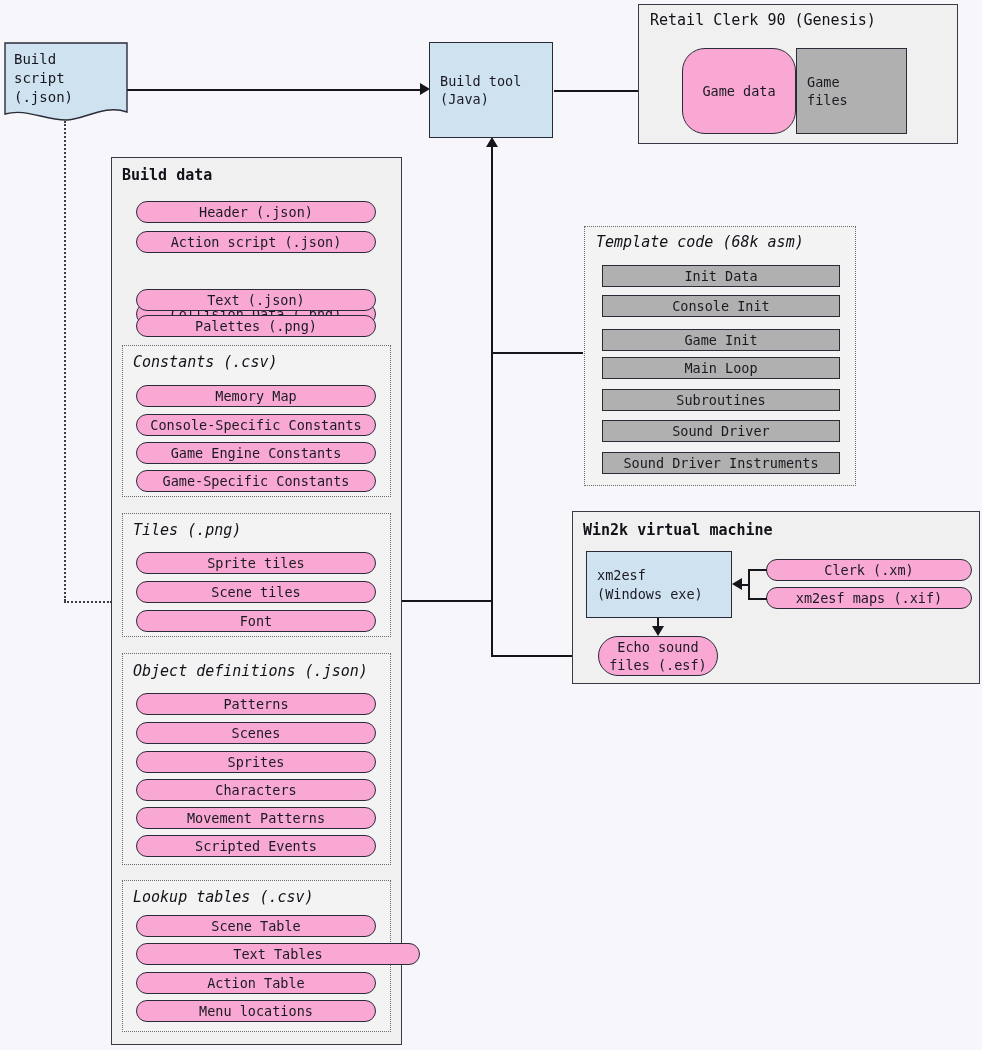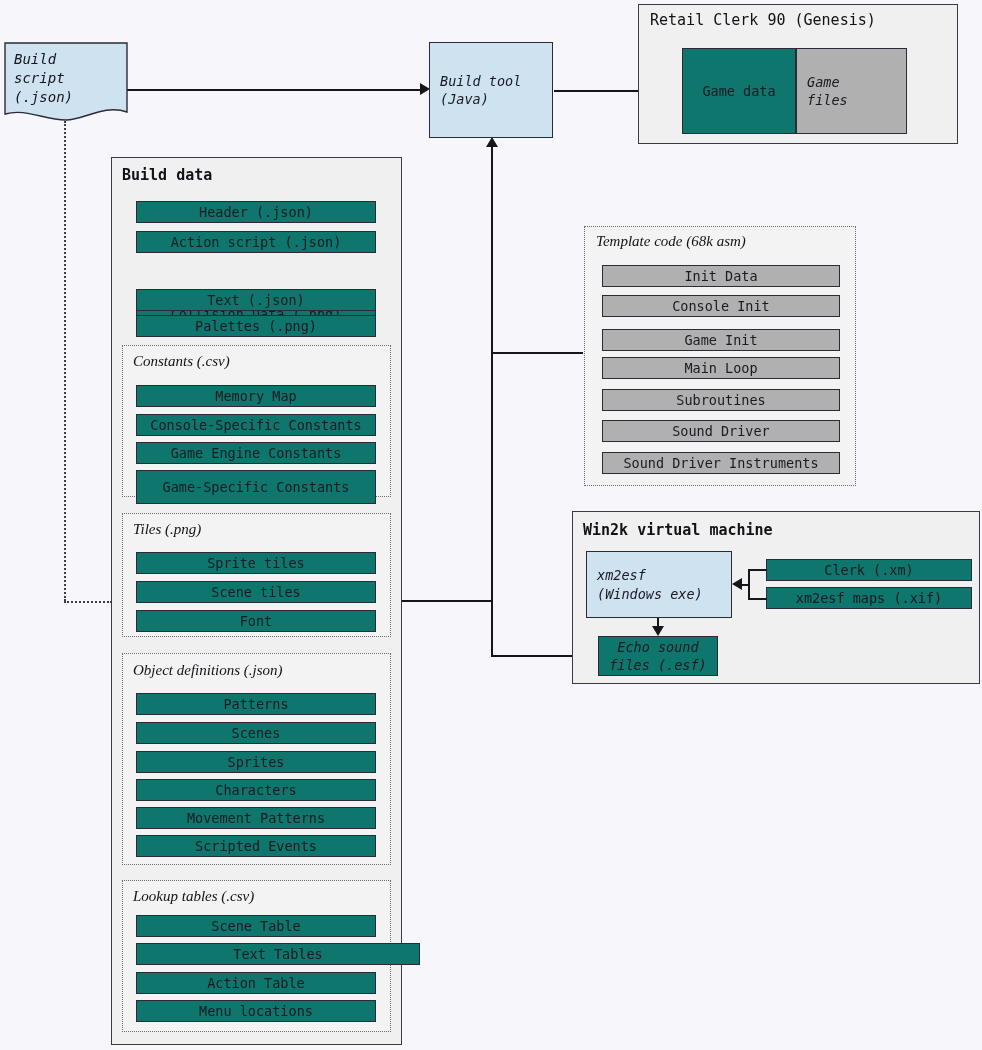--- a/index.html
+++ b/index.html
@@ -27,21 +27,21 @@
     font-size: 13.5px;
     line-height: 1.1;
     display: flex;
     align-items: center;
     justify-content: center;
     text-align: center;
     color: #1a1a22;
     letter-spacing: 0px;
     white-space: pre;
   }
-  .item.blue  { background: #0f766e; }
+  .item.blue  { background: #f9a8d4; border-radius: 23px; }
   .item.gray  { background: #b0b0b0; }
   .item.cyan  { background: #cfe2f0; }
 
   
   .panel {
     box-sizing: border-box;
     border: 1px solid #3a3a44;
     background: #f0f0f0;
   }
   .subgroup {
@@ -49,21 +49,21 @@
     border: 1px dotted #6b6b6b;
     background: #f3f3f3;
   }
   .grp-title {
     position: absolute;
     font-size: 15px;
     color: #111118;
     white-space: pre;
   }
   .grp-title.bold   { font-weight: bold; }
-  .grp-title.italic { font-style: italic; font-family: Liberation Serif, serif; }
+  .grp-title.italic { font-style: italic; }
 
   
   .hline, .vline {
     position: absolute;
     background: #15151c;
   }
   .hline { height: 1.6px; }
   .vline { width: 1.6px; }
 
   .dotline-v {
@@ -108,21 +108,20 @@
     position: absolute;
     font-size: 14px;
     line-height: 1.45;
     color: #16161e;
     white-space: pre;
   }
   .multiline {
     display: block;
     white-space: pre;
     line-height: 1.35;
-    font-style: italic;
   }
 </style>
 </head>
 <body>
 
 <div id="canvas">
 
   <div class="hline" style="left:126px; top:89px; width:296px;"></div>
   <div class="arrow right" style="left:420px; top:83px;"></div>
 
@@ -190,21 +189,21 @@
   <div class="grp-title italic" style="left:133px; top:353px;">Constants (.csv)</div>
   <div class="item blue abs" style="left:136px; top:385px; width:240px; height:22px;">
     <span>Memory Map</span>
   </div>
   <div class="item blue abs" style="left:136px; top:414px; width:240px; height:22px;">
     <span>Console-Specific Constants</span>
   </div>
   <div class="item blue abs" style="left:136px; top:442px; width:240px; height:22px;">
     <span>Game Engine Constants</span>
   </div>
-  <div class="item blue abs" style="left:136px; top:470px; width:240px; height:34px;">
+  <div class="item blue abs" style="left:136px; top:470px; width:240px; height:22px;">
     <span>Game-Specific Constants</span>
   </div>
 
   <div class="subgroup abs" style="left:122px; top:513px; width:269px; height:124px;"></div>
   <div class="grp-title italic" style="left:133px; top:521px;">Tiles (.png)</div>
   <div class="item blue abs" style="left:136px; top:552px; width:240px; height:22px;">
     <span>Sprite tiles</span>
   </div>
   <div class="item blue abs" style="left:136px; top:581px; width:240px; height:22px;">
     <span>Scene tiles</span>

